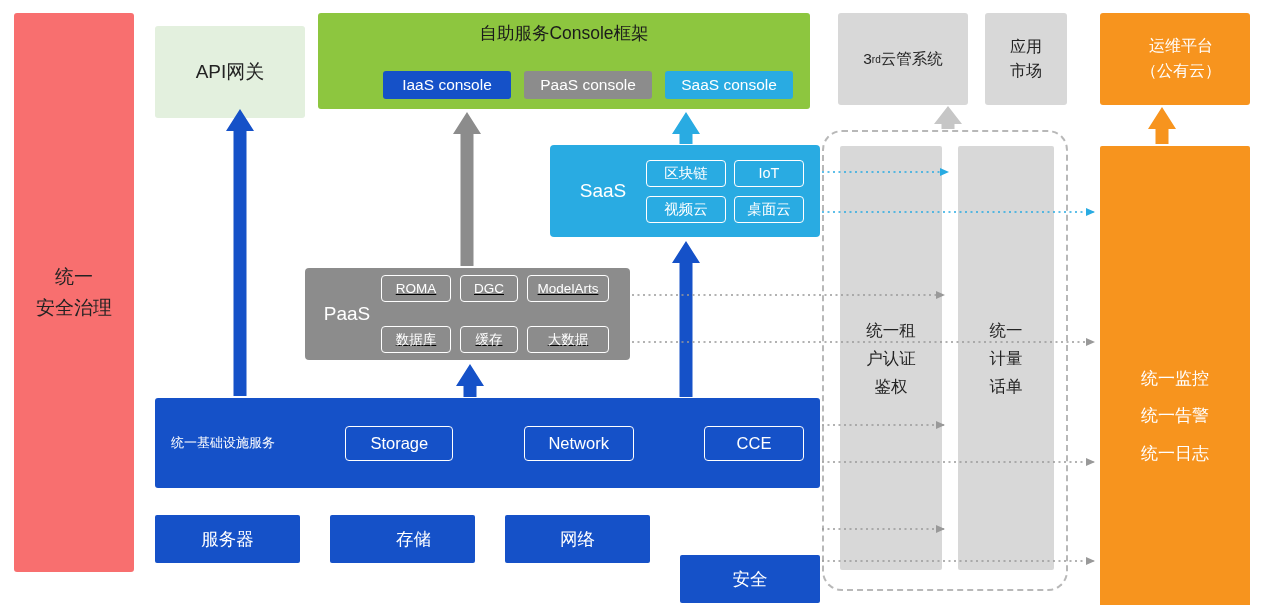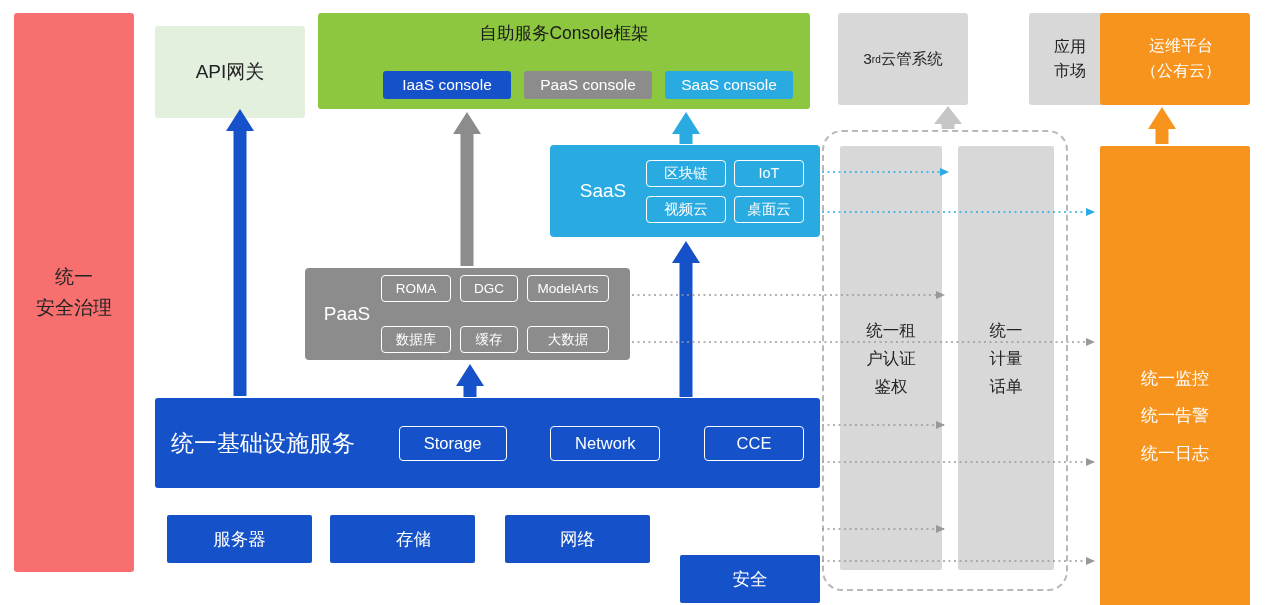--- a/index.html
+++ b/index.html
@@ -15,43 +15,43 @@
   .console-main  { left:318px; top:13px;  width:492px; height:96px;  background:var(--green); flex-direction:column; justify-content:flex-start; padding:8px 17px 10px; }
   .console-title { color:#1b1b1b; font-size:17.5px; margin-bottom:26px; }
   .console-chips { display:flex; width:100%; justify-content:space-between;padding-left:48px; }
   .cchip { width:128px; height:28px; border-radius:3px; color:#fff; font-size:15.5px; display:flex; align-items:center; justify-content:center; }
   .cchip.iaas { background:var(--blue); }
   .cchip.paas { background:var(--gray); }
   .cchip.saas { background:var(--cyan); }
 
   .third-party   { left:838px; top:13px;  width:130px; height:92px; background:var(--light_gray); color:#232323; font-size:15.5px; }
   .third-party sup { font-size:10px; }
-  .app-market    { left:1029px; top:13px;  width:82px;  height:92px; background:var(--light_gray); color:#232323; font-size:16px; line-height:1.5; }
+  .app-market    { left:985px; top:13px;  width:82px;  height:92px; background:var(--light_gray); color:#232323; font-size:16px; line-height:1.5; }
   .ops-platform  { left:1100px;top:13px;  width:150px; height:92px; background:var(--orange); color:#fff; font-size:16px; line-height:1.55;padding-left:12px; }
 
   .layer-label { color:#fff; font-size:19px; text-align:center; }
   .chip { border:1.5px solid #fff; border-radius:4px; color:#fff; display:flex; align-items:center; justify-content:center; }
   .chip-grid { display:grid; }
 
   .saas-main { left:550px; top:145px; width:270px; height:92px; background:var(--cyan); border-radius:4px; justify-content:flex-start; padding-left:20px; }
   .saas-main .layer-label { width:66px; }
   .saas-grid { grid-template-columns:80px 70px; gap:9px 8px; margin-left:10px; }
   .saas-grid .chip { height:27px; font-size:14.5px; }
 
   .paas-main { left:305px; top:268px; width:325px; height:92px; background:var(--gray); border-radius:4px; justify-content:flex-start; padding-left:14px; }
   .paas-main .layer-label { width:56px; }
-  .paas-grid { grid-template-columns:70px 58px 82px; gap:24px 9px; margin-left:6px; }
+  .paas-grid { grid-template-columns:70px 58px 82px; gap:24px 9px; margin-left:6px;text-decoration:underline; }
   .paas-grid .chip { height:27px; font-size:13.5px; }
 
   .infra-main { left:155px; top:398px; width:665px; height:90px; background:var(--blue); justify-content:space-between; padding:0 16px; }
-  .infra-main .layer-label { font-size:23px; }
+  .infra-main .layer-label { font-size:13px; }
   .infra-chip { height:35px; font-size:16.5px; }
 
   .hw { top:515px; height:48px; background:var(--blue); color:#fff; font-size:17.5px; border-radius:2px; }
-  .hw1 { left:167px; width:145px; }
+  .hw1 { left:155px; width:145px; }
   .hw2 { left:330px; width:145px;padding-left:22px; }
   .hw3 { left:505px; width:145px; }
   .hw4 { left:680px; width:140px;margin-top:40px; }
 
   .dashed-group { position:absolute; left:822px; top:130px; width:246px; height:461px; border:2px dashed #b8b8b8; border-radius:20px; }
   .vbar { color:#232323; font-size:16.5px; line-height:1.7; border-radius:2px; }
   .auth-bar     { left:840px; top:146px; width:102px; height:424px; background:var(--light_gray); }
   .metering-bar { left:958px; top:146px; width:96px;  height:424px; background:var(--light_gray); }
   .monitor-bar  { left:1100px;top:146px; width:150px; height:540px; background:var(--orange); color:#fff; font-size:17px; line-height:2.2; }
 

